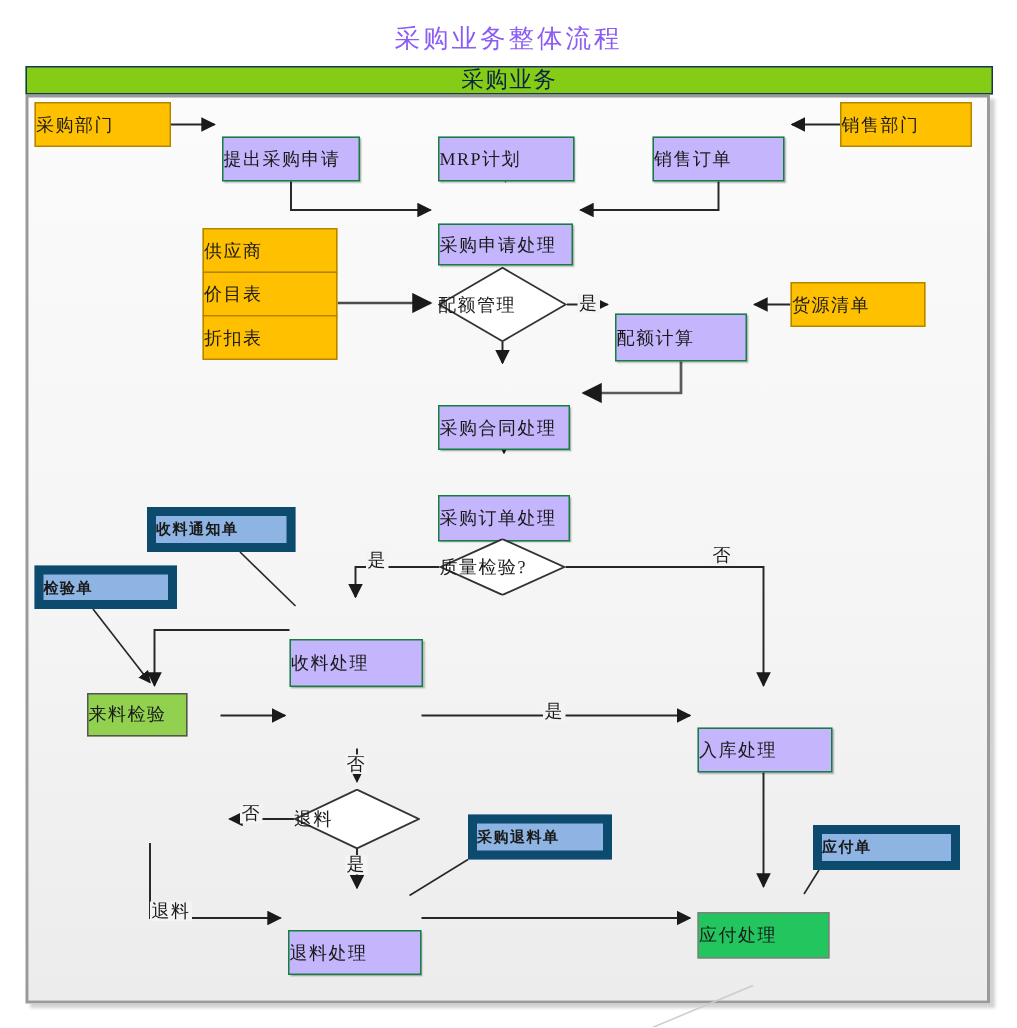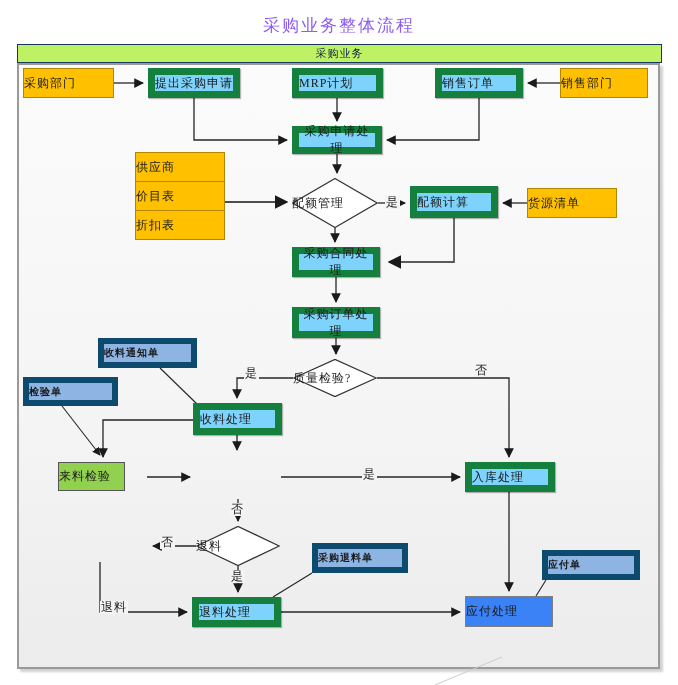--- a/index.html
+++ b/index.html
@@ -6,39 +6,39 @@
   #canvas{
     position:relative;width:678px;height:685px;overflow:hidden;
     font-family:"Liberation Serif","DejaVu Serif",serif;color:#1a1a1a;background:#fff;
   }
   .page-title{
     position:absolute;left:0;top:14px;width:678px;text-align:center;
     font-size:17px;letter-spacing:2px;color:#8b5cf6;
   }
   .header-bar{
     position:absolute;left:17px;top:44px;width:643px;height:17px;
-    background:#bef264;border:1px solid #16365C;
+    background:#84cc16;border:1px solid #16365C;
     display:flex;align-items:center;justify-content:center;
-    font-size:11px;letter-spacing:1px;color:#0D2344;
+    font-size:15px;letter-spacing:1px;color:#0D2344;
   }
   .frame{
     position:absolute;left:17px;top:63px;width:643px;height:606px;
     border:2px solid #9a9a9a;box-sizing:border-box;
     background:linear-gradient(180deg,#fbfbfb 0%,#f5f5f5 55%,#ececec 100%);
     box-shadow:3px 3px 2px rgba(0,0,0,0.18);
   }
   .node{
     position:absolute;display:flex;align-items:center;
     box-sizing:border-box;font-size:12px;letter-spacing:1px;text-align:center;
   }
-  .process{background:#7dd3fc;border:7px solid #15803d;box-shadow:1px 1px 1px rgba(0,0,0,0.28);}
+  .process{background:#c4b5fd;border:1px solid #15803d;box-shadow:1px 1px 1px rgba(0,0,0,0.28);margin-top:23px;}
   .orange{background:#FFC000;border:1px solid #B38600;}
   .note-blue{background:#8DB4E2;border:6px solid #0c4a6e;font-size:10px;font-weight:bold;}
   .green{background:#92D050;border:1px solid #555;}
-  .peach{background:#3b82f6;border:1px solid #7f7f7f;}
+  .peach{background:#22c55e;border:1px solid #7f7f7f;margin-top:12px;}
   .diamond{background:transparent;border:none;}
   .diamond svg{position:absolute;left:0;top:0;width:100%;height:100%;}
   .diamond span{position:relative;z-index:2;}
   .edge-label{
     position:absolute;font-size:12px;letter-spacing:1px;z-index:3;
     background:#f4f4f4;padding:0 1px;line-height:13px;
   }
   #wires{position:absolute;left:0;top:0;width:678px;height:685px;pointer-events:none;z-index:1;}
   .node{z-index:2;}
 </style>

